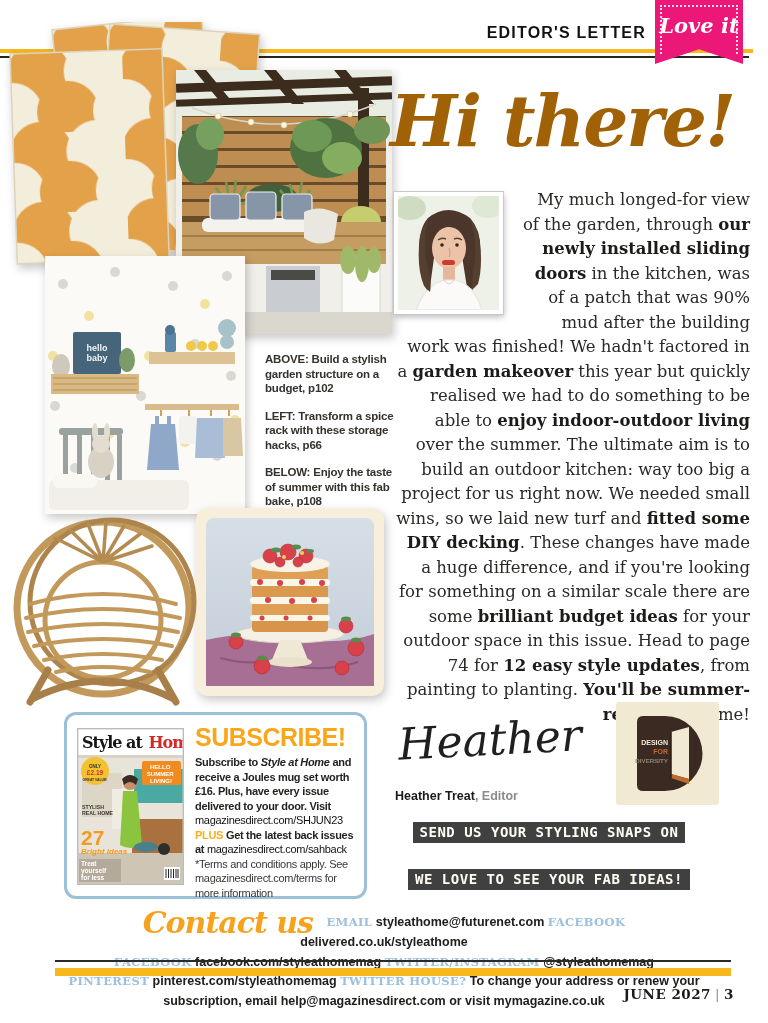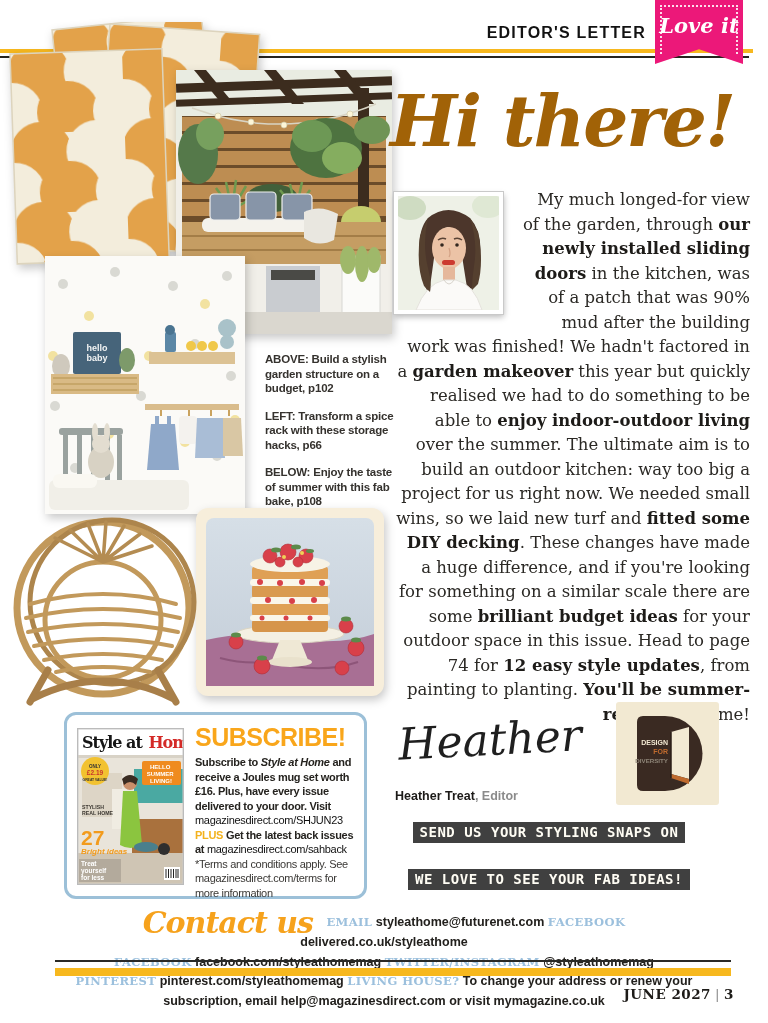--- a/index.html
+++ b/index.html
@@ -467,21 +467,21 @@
     <span class="lab">EMAIL</span>
     <span class="val">styleathome@futurenet.com</span>
     <span class="lab">FACEBOOK</span>
     <span class="val">delivered.co.uk/styleathome</span><br>
     <span class="lab">FACEBOOK</span>
     <span class="val">facebook.com/styleathomemag</span>
     <span class="lab">TWITTER/INSTAGRAM</span>
     <span class="val">@styleathomemag</span><br>
     <span class="lab">PINTEREST</span>
     <span class="val">pinterest.com/styleathomemag</span>
-    <span class="lab">LIVING HOUSE?</span>
+    <span class="lab">TWITTER HOUSE?</span>
     <span class="val">To change your address or renew your subscription, email help@magazinesdirect.com or visit mymagazine.co.uk</span>
   </div>
 
   <div class="abs botline-b"></div>
   <div class="abs botline-y"></div>
   <div class="abs folio">
     <span>JUNE 2027</span><span class="sep">|</span><span>3</span>
   </div>
 
 </div>

